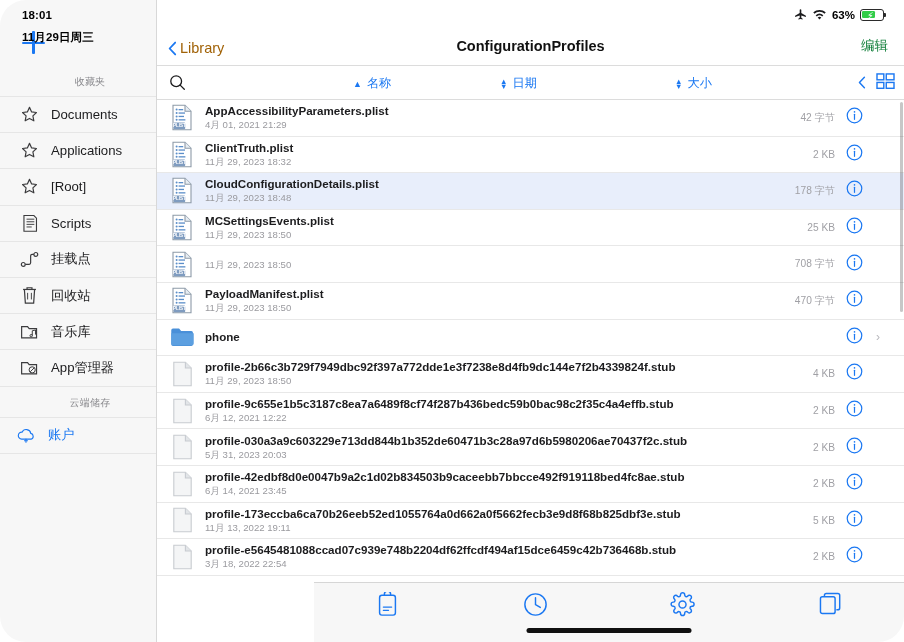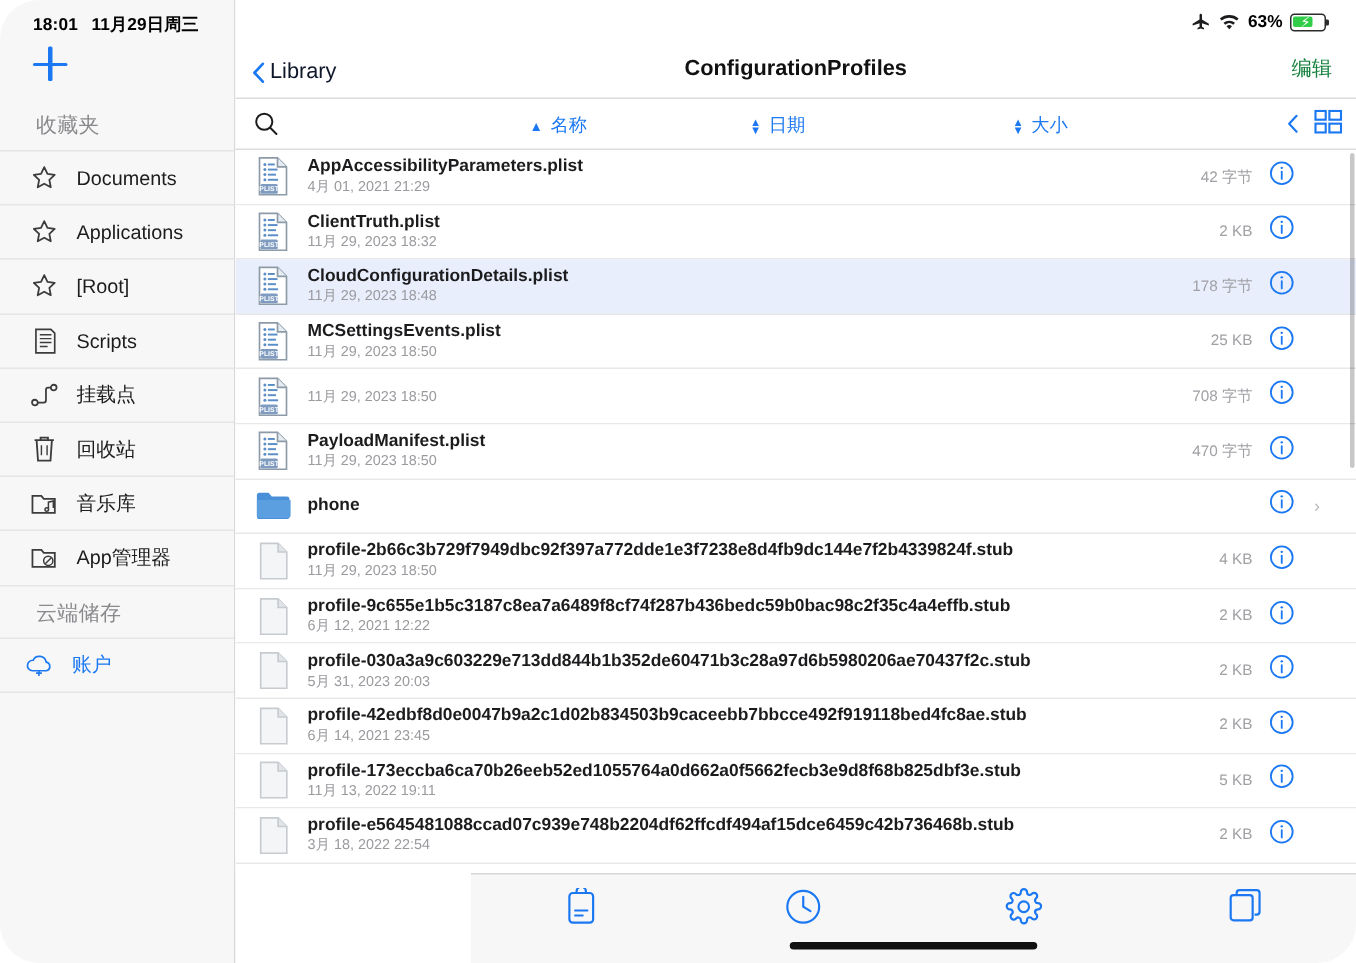--- a/index.html
+++ b/index.html
@@ -20,21 +20,21 @@
   
   .statusbar {
     position: absolute; top: 0; left: 0; right: 0; height: 30px;
     display: flex; align-items: center;
     font-size: 11.5px; color: #000;
     z-index: 40;
   }
   .sb-left {
     position: absolute; left: 22px; top: 9px;
     display: flex; align-items: baseline; gap: 9px;
-    font-weight: bold; font-size: 11.5px; letter-spacing: 0.1px;
+    font-weight: bold; font-size: 11.5px; letter-spacing: 0.1px; flex-direction: column;
   }
   .sb-right {
     position: absolute; right: 20px; top: 8px;
     display: flex; align-items: center; gap: 5px;
     font-weight: bold; font-size: 11.5px;
   }
   .sb-right svg { display: block; }
   .battery {
     position: relative; width: 24px; height: 12px;
     border: 1.2px solid #2b2b2b; border-radius: 3px;
@@ -63,23 +63,24 @@
   .plus-btn {
     width: 26px; height: 26px; position: relative; cursor: pointer;
   }
   .plus-btn::before, .plus-btn::after {
     content: ""; position: absolute; background: #1b78f2; border-radius: 1px;
   }
   .plus-btn::before { left: 0; top: 11.5px; width: 23px; height: 2.4px; }
   .plus-btn::after { top: 1px; left: 10.3px; width: 2.4px; height: 23px; }
 
   .section-head {
-    font-size: 14px; color: #8a8a8e;
+    font-size: 10px; color: #8a8a8e;
     padding: 9px 0 7px 24px;
     letter-spacing: 0.2px;
+    text-align: center;
   }
   .side-item {
     display: flex; align-items: center;
     height: 36.2px; padding-left: 19px; gap: 11px;
     font-size: 13.2px; color: #1c1c1e;
     border-bottom: 1px solid #e6e6e6;
     cursor: pointer;
   }
   .side-item .ico {
     width: 21px; height: 21px; display: flex;
@@ -95,21 +96,21 @@
   }
   .navbar {
     height: 66px; position: relative;
     display: flex; align-items: flex-end; padding-bottom: 11px;
     border-bottom: 1px solid #dcdcdc;
     background: #fff;
   }
   .nav-back {
     position: absolute; left: 11px; bottom: 9px;
     display: flex; align-items: center; gap: 3px;
-    color: #0f172a; font-size: 14.5px; cursor: pointer;
+    color: #a16207; font-size: 14.5px; cursor: pointer;
   }
   .nav-title {
     position: absolute; left: 0; right: 0; bottom: 11px;
     text-align: center; font-size: 14.5px; font-weight: bold; color: #111;
   }
   .nav-edit {
     position: absolute; right: 16px; bottom: 10px;
     color: #15803d; font-size: 13.5px; cursor: pointer;
   }
 

